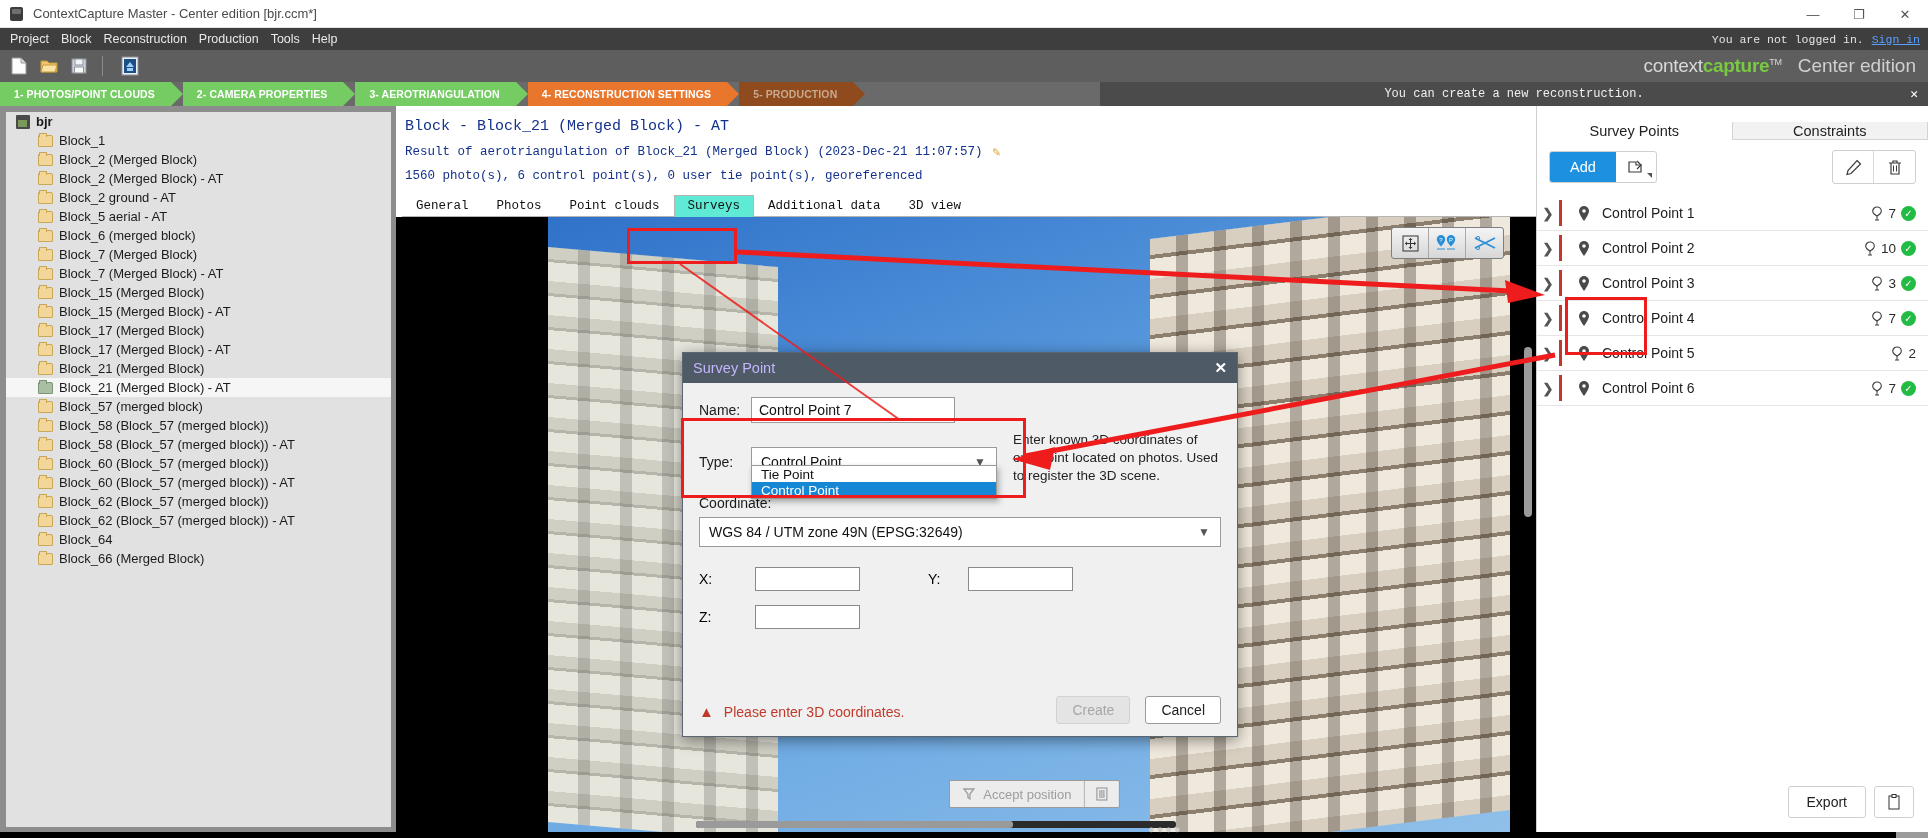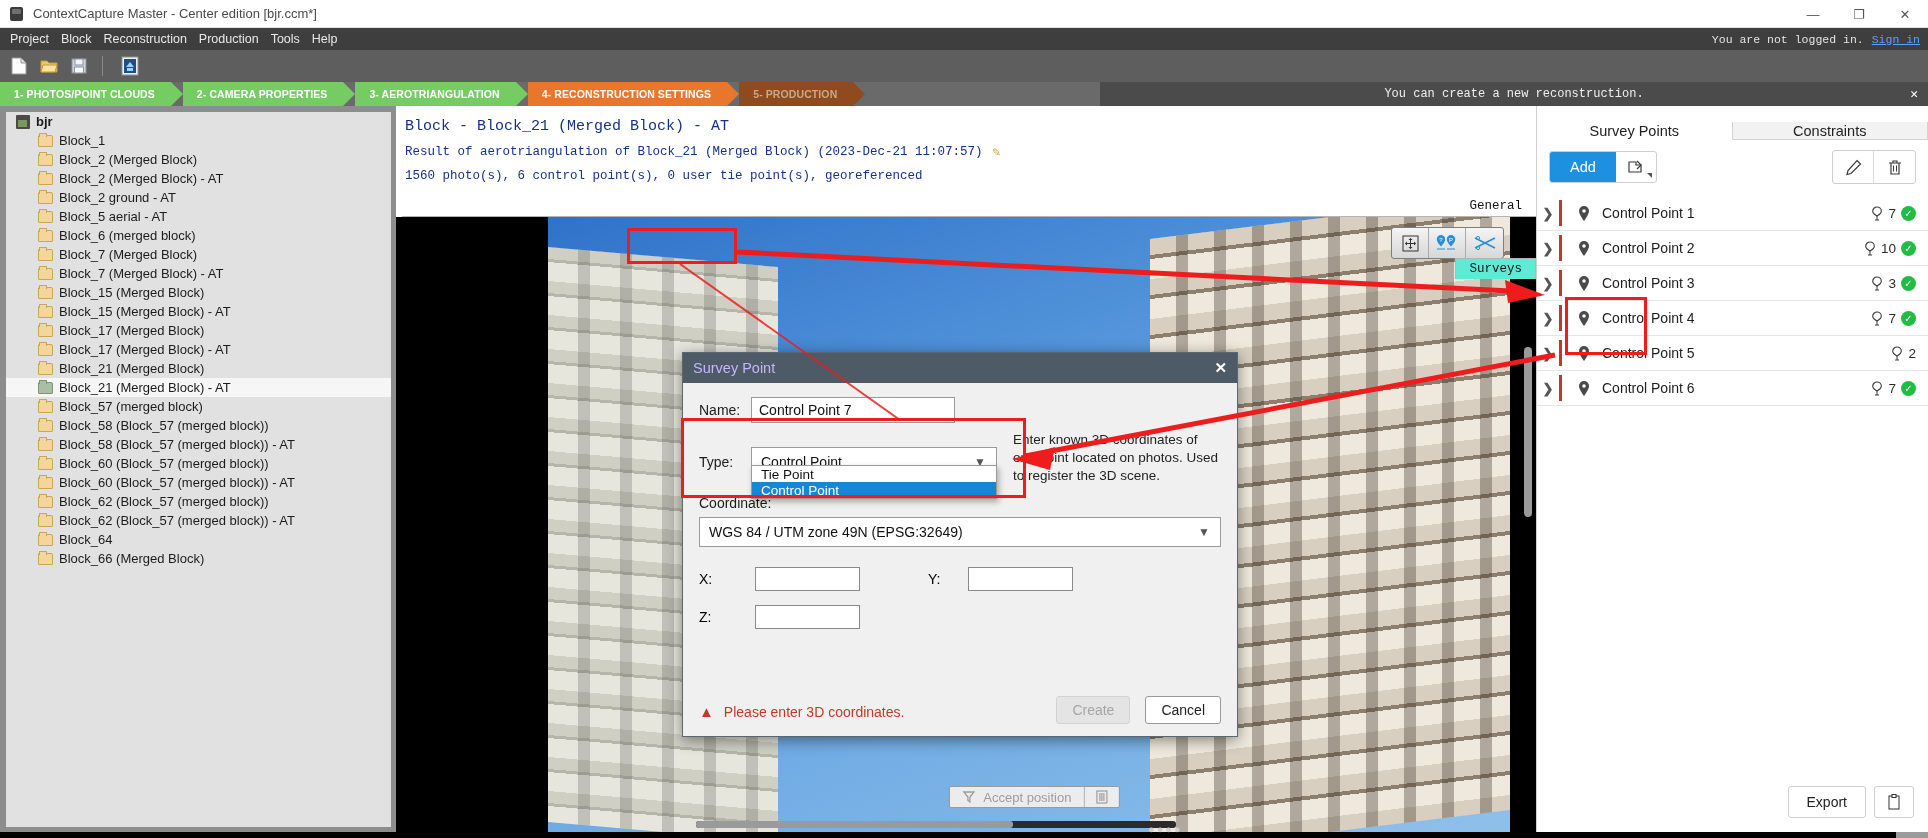--- a/index.html
+++ b/index.html
@@ -82,22 +82,22 @@
   .folder.green:after { background:#a9bfa3; border-color:#7d9476; }
   .proj-ico { width:14px; height:14px; margin-right:6px; background:#4a4a4a; border-radius:1px; position:relative; flex:0 0 auto;}
   .proj-ico:after{ content:""; position:absolute; left:2px; bottom:2px; width:9px; height:7px; background:#7a9a5a;}
 
   
   .center-panel { flex:1; background:#ffffff; display:flex; flex-direction:column; position:relative; }
   .blk-title { font-family:"Liberation Mono", monospace; font-size:15px; color:#14328c; margin:12px 0 0 9px; }
   .blk-sub  { font-family:"Liberation Mono", monospace; font-size:12.5px; color:#14328c; margin:9px 0 0 9px; display:flex; align-items:center; gap:10px;}
   .pencil { color:#d8a01e; font-size:13px; }
   .blk-stats{ font-family:"Liberation Mono", monospace; font-size:12.5px; color:#14328c; margin:9px 0 0 9px; }
-  .tabs { display:flex; align-items:flex-end; margin:12px 0 0 6px; height:22px;
-          border-bottom:1px solid #b4b4b4; position:relative;flex-direction:column; }
+  .tabs { display:flex; margin:12px 0 0 6px; height:22px;
+          border-bottom:1px solid #b4b4b4; position:relative; }
   .tab { font-family:"Liberation Mono", monospace; font-size:12.5px; color:#111;
          padding:3px 13px 3px 13px; border:1px solid transparent; border-bottom:none;
          background:transparent; }
   .tab.active { background:#5eead4; border-color:#b4b4b4; position:relative; z-index:2; margin-bottom:-1px; }
 
   
   .viewer { flex:1; margin:0 0 0 0; background:#000; position:relative; overflow:hidden; }
   .photo-strip { position:absolute; left:0; top:0; bottom:0; width:962px; left:152px; overflow:hidden; }
   .bld-sky { position:absolute; inset:0; background:linear-gradient(160deg,#2f72c9 0%,#5fa0e0 45%,#8fc0ea 100%); }
   .bldL { position:absolute; left:0; top:40px; bottom:0; width:230px;
@@ -113,21 +113,21 @@
   .hscroll { position:absolute; left:300px; right:360px; bottom:4px; height:7px; background:#2b2b2b; border-radius:3px; }
   .hscroll i { position:absolute; left:0; top:0; height:7px; width:66%; background:#9a9a9a; border-radius:3px; display:block; }
   .vscroll { position:absolute; right:4px; top:130px; height:170px; width:8px; background:#9a9a9a; border-radius:4px; }
   .vwr-tools { position:absolute; right:32px; top:10px; display:flex;
                background:linear-gradient(#f4f4f4,#d7d7d7); border:1px solid #7e7e7e; border-radius:3px; }
   .vwr-tools .vt { width:37px; height:30px; display:flex; align-items:center; justify-content:center;
                    border-right:1px solid #a9a9a9; }
   .vwr-tools .vt:last-child{border-right:none;}
   .accept-bar { position:absolute; left:56%; bottom:24px; transform:translateX(-50%); display:flex;
                 border:1px solid #9a9a9a; border-radius:2px; overflow:hidden; }
-  .accept-bar .ab { background:#ececec; height:20px; display:flex; align-items:center; gap:7px;
+  .accept-bar .ab { background:#ececec; height:26px; display:flex; align-items:center; gap:7px;
                     padding:0 12px; font-size:13px; color:#9d9d9d; }
   .accept-bar .ab.sq { padding:0 11px; border-left:1px solid #b5b5b5; }
 
   
   .right-panel { width:392px; background:#fff; display:flex; flex-direction:column; border-left:1px solid #cfcfcf;}
   .rp-tabs { display:flex; height:34px; border-bottom:1px solid #d3d3d3; }
   .rp-tab { flex:1; display:flex; align-items:center; justify-content:center; font-size:14.5px;
             color:#222; background:#f2f2f2; border-right:1px solid #d3d3d3;margin-top:16px;}
   .rp-tab.active { background:#fff; border-bottom:1px solid #fff; margin-bottom:-1px; }
   .rp-toolbar { display:flex; align-items:center; padding:10px 12px 12px 12px; position:relative; }
@@ -243,20 +243,24 @@
   </div>
   <div class="tb-sep"></div>
   <div class="tool-ico">
     <svg width="18" height="20" viewBox="0 0 18 20">
         <rect x="1" y="1" width="16" height="18" fill="#eef1f5" stroke="#8b929b"></rect>
         <rect x="3" y="3" width="12" height="14" fill="#1b4f86"></rect>
         <path d="M9 6l4 5H5z" fill="#9fd0f5"></path>
         <rect x="6" y="12" width="6" height="3" fill="#9fd0f5"></rect>
       </svg>
   </div>
+  <div class="brand">
+    <div class="b1"><span style="color:#d8d8d8">context</span><b style="color:#7ac943">capture</b><sup>TM</sup></div>
+    <div class="b2">Center edition</div>
+  </div>
 </div>
 
 <div class="steps-row">
   <div class="step g" style="margin-right:12px">
     <span>1- PHOTOS/POINT CLOUDS</span>
     <svg class="chev" viewBox="0 0 12 24">
         <path d="M0 0l12 12-12 12z" fill="#74cc63"></path>
       </svg>
   </div>
   <div class="step g" style="margin-right:12px">

